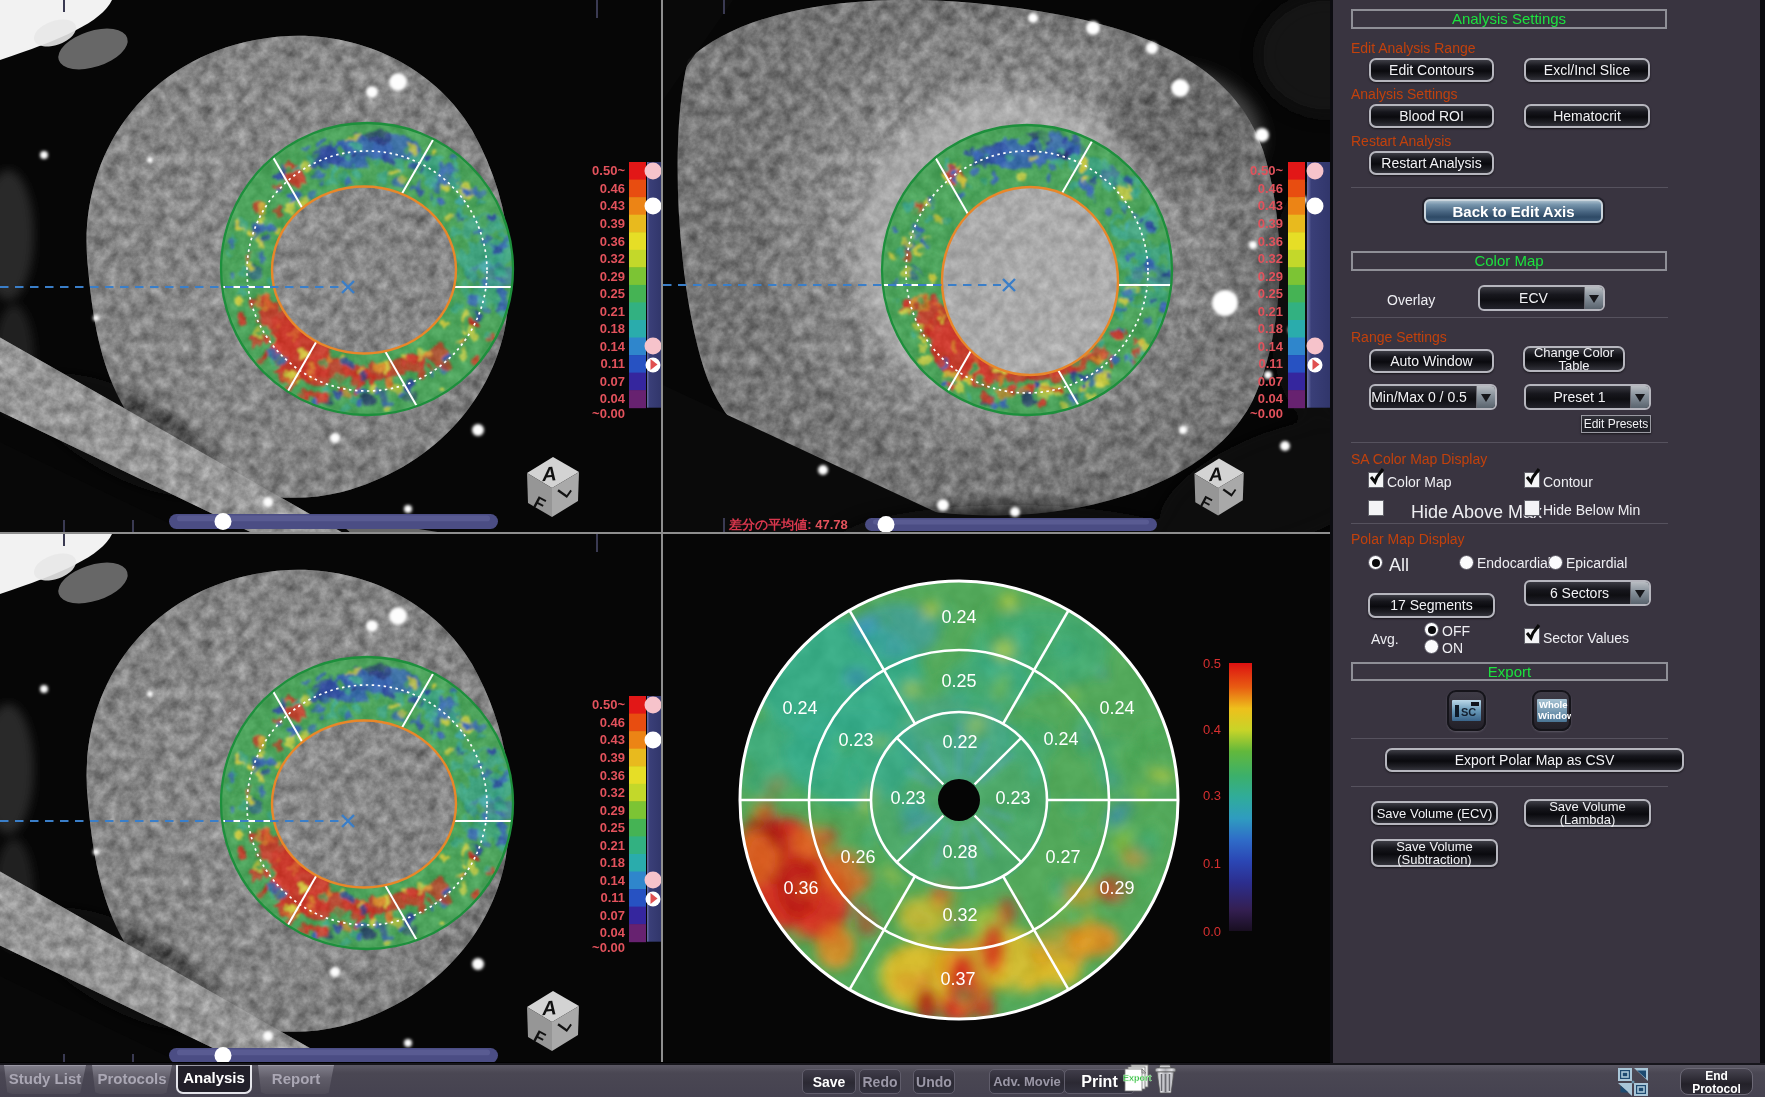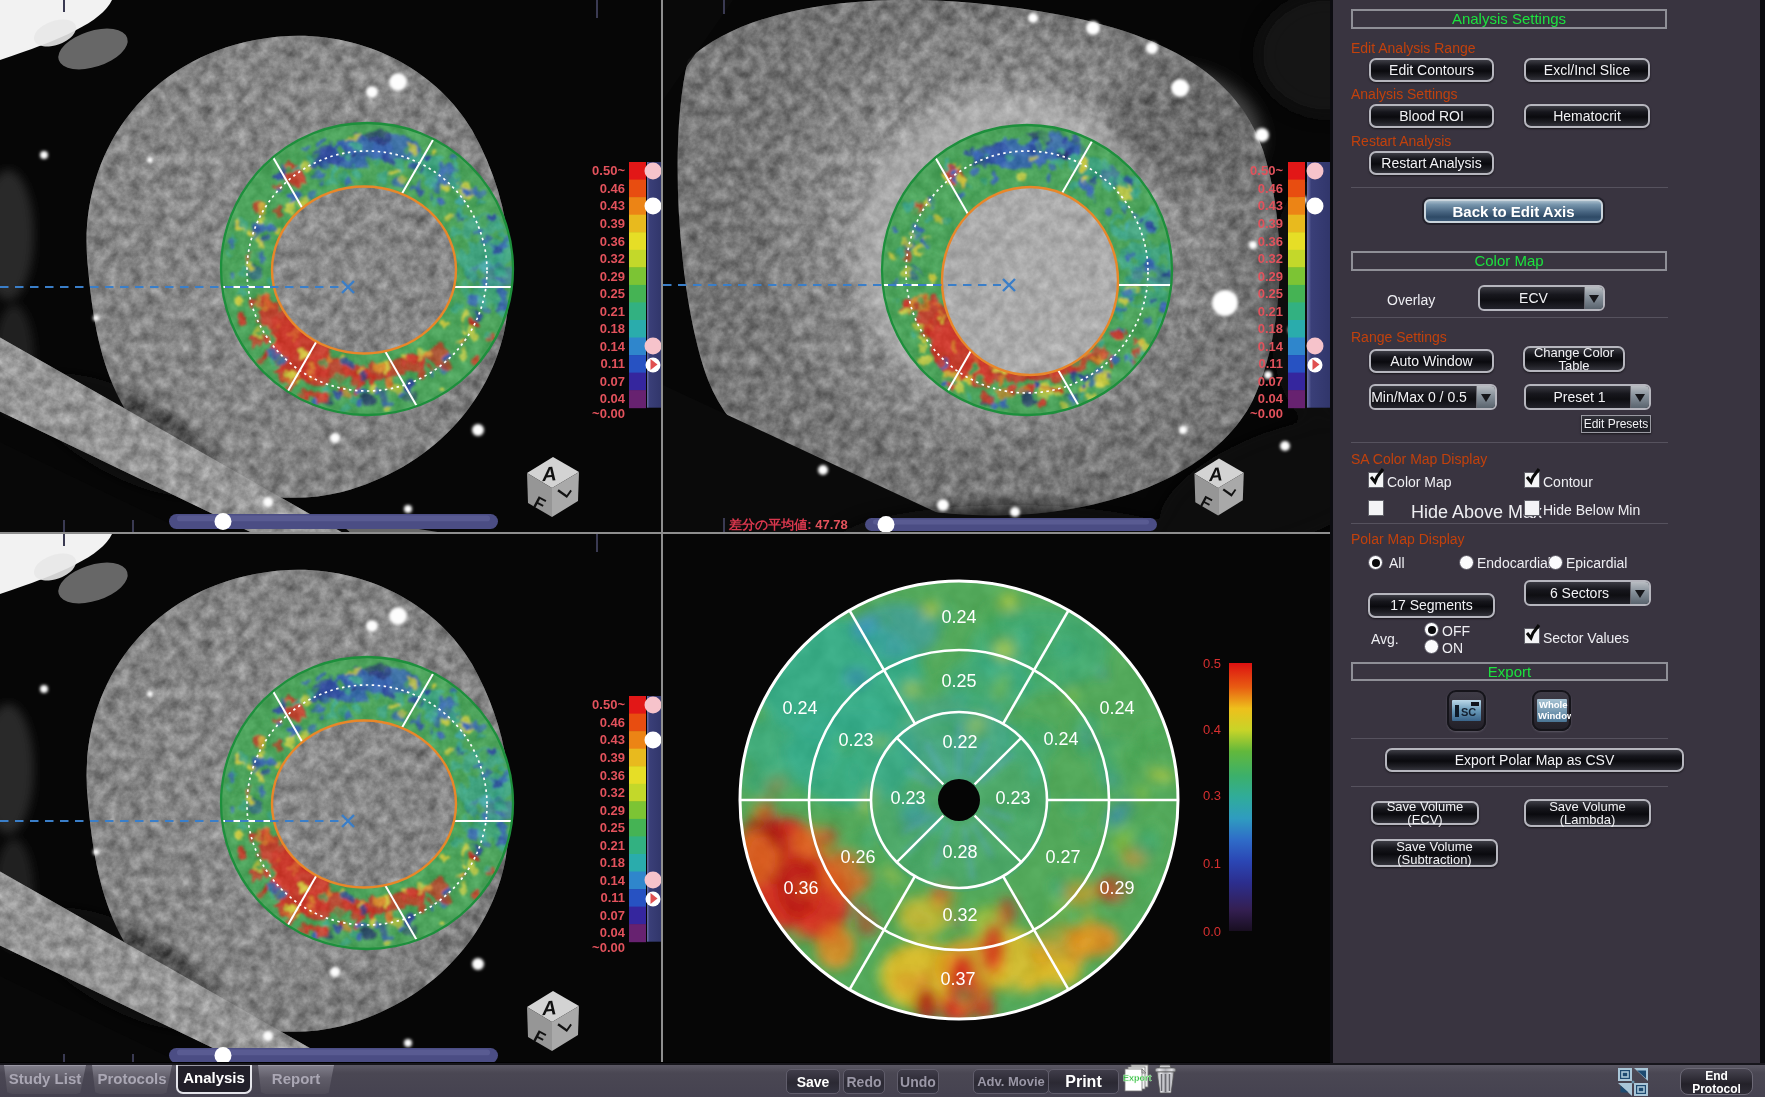--- a/index.html
+++ b/index.html
@@ -40,21 +40,21 @@
 .radio { position:absolute; width:15px; height:15px; border-radius:50%; background:#fbfbfd; border:1px solid #55525e; }
 .radio.on { background:#fbfbfd; }
 .radio.on:after { content:""; position:absolute; left:2.5px; top:2.5px; width:8px; height:8px; border-radius:50%; background:#0a0a0c; }
 
 #bbar { position:absolute; left:0; top:1063px; width:1765px; height:34px; background:linear-gradient(180deg,#5b5864 0%,#4a4753 25%,#454250 100%); border-top:2px solid #17161c; }
 .tab { position:absolute; top:1px; height:29px; color:#aaa7b4; font-size:15px; font-weight:bold; text-align:center; line-height:28px;
   background:linear-gradient(180deg,#82808c 0%,#605d69 45%,#4e4b57 100%); box-shadow:inset 0 1px 0 #9a98a4;
   clip-path:polygon(0 0, 100% 0, 93% 96%, 88% 100%, 10% 100%, 4% 94%); }
 .tab.active { background:#211f29; color:#ffffff; clip-path:none; border:2px solid #e4e4ea; border-top:none; border-radius:0 0 7px 7px; line-height:26px; }
 .bbtn { position:absolute; top:6px; height:25px; border:1px solid #605d6b; border-radius:5px; color:#9a97a6; font-size:14px; font-weight:bold; text-align:center; white-space:nowrap;
-  background:linear-gradient(180deg,#403d4a 0%,#2b2933 55%,#343340 100%); display:flex; align-items:center; justify-content:center; }
+  background:linear-gradient(180deg,#403d4a 0%,#2b2933 55%,#343340 100%); display:flex; align-items:center; justify-content:center;margin-left:16px; }
 .bbtn.lit { color:#ffffff; }
 </style>
 </head>
 <body>
 <div id="stage">
   <div class="vp" id="vtl"><svg width="661" height="532" viewBox="0 0 661 532">
 <defs>
 <filter id="noisef" x="-10%" y="-10%" width="120%" height="120%" color-interpolation-filters="sRGB">
 <feTurbulence type="fractalNoise" baseFrequency="0.09" numOctaves="3" seed="7" stitchTiles="stitch"></feTurbulence>
 <feColorMatrix type="saturate" values="0"></feColorMatrix>
@@ -1872,21 +1872,21 @@
       </svg>
     </div>
 <div class="wlbl" style="left:1543px;top:474px;font-size:14px;">Contour</div>
 <div class="cb" style="left:1368px;top:500px;"></div>
 <div class="wlbl" style="left:1387px;top:502px;font-size:18px;margin-left:24px;">Hide Above Max</div>
 <div class="cb" style="left:1524px;top:500px;"></div>
 <div class="wlbl" style="left:1543px;top:502px;font-size:14px;">Hide Below Min</div>
 <div class="divider" style="left:1351px;top:523px;width:317px;"></div>
 <div class="olbl" style="left:1351px;top:531px;">Polar Map Display</div>
 <div class="radio on" style="left:1368px;top:555px;"></div>
-<div class="wlbl" style="left:1389px;top:555px;font-size:14px;">All</div>
+<div class="wlbl" style="left:1389px;top:555px;font-size:18px;">All</div>
 <div class="radio" style="left:1459px;top:555px;"></div>
 <div class="wlbl" style="left:1477px;top:555px;font-size:14px;">Endocardial</div>
 <div class="radio" style="left:1548px;top:555px;"></div>
 <div class="wlbl" style="left:1566px;top:555px;font-size:14px;">Epicardial</div>
 <div class="btn" style="left:1368px;top:581px;width:127px;height:25px;font-size:14px;margin-top:12px;">17 Segments</div>
 <div class="dd" style="left:1524px;top:580px;width:127px;height:26px;padding-right:16px;font-size:14px;">6 Sectors<div class="arr"></div></div>
 <div class="wlbl" style="left:1371px;top:631px;font-size:14px;">Avg.</div>
 <div class="radio on" style="left:1424px;top:622px;"></div>
 <div class="wlbl" style="left:1442px;top:623px;font-size:14px;">OFF</div>
 <div class="radio" style="left:1424px;top:639px;"></div>
@@ -1920,21 +1920,21 @@
             <stop offset="0" stop-color="#a8c4d4"></stop>
             <stop offset="1" stop-color="#4a7494"></stop>
           </linearGradient>
         </defs>
         <text x="7" y="18" font-family="Liberation Sans" font-size="9.5" font-weight="bold" fill="#fff">Whole</text>
         <text x="6" y="29" font-family="Liberation Sans" font-size="9.5" font-weight="bold" fill="#fff">Window</text>
       </svg></div>
 <div class="divider" style="left:1351px;top:738px;width:317px;"></div>
 <div class="btn" style="left:1385px;top:748px;width:299px;height:24px;font-size:14px;">Export Polar Map as CSV</div>
 <div class="divider" style="left:1351px;top:786px;width:317px;"></div>
-<div class="btn" style="left:1371px;top:801px;width:108px;height:24px;font-size:13px;">Save Volume (ECV)</div>
+<div class="btn" style="left:1371px;top:801px;width:127px;height:24px;font-size:13px;">Save Volume (ECV)</div>
 <div class="btn" style="left:1524px;top:799px;width:127px;height:28px;font-size:13px;">Save Volume<br>(Lambda)</div>
 <div class="btn" style="left:1371px;top:839px;width:127px;height:28px;font-size:13px;">Save Volume<br>(Subtraction)</div>
   <div id="bbar"></div>
   <div class="tab" style="left:4px;top:1065px;width:82px;">Study List</div>
 <div class="tab" style="left:92px;top:1065px;width:80px;">Protocols</div>
 <div class="tab active" style="left:176px;top:1065px;width:76px;">Analysis</div>
 <div class="tab" style="left:258px;top:1065px;width:76px;">Report</div>
 <div class="bbtn lit" style="left:786px;top:1069px;width:54px;font-size:14px;">Save</div>
 <div class="bbtn" style="left:843px;top:1069px;width:42px;font-size:14px;">Redo</div>
 <div class="bbtn" style="left:897px;top:1069px;width:42px;font-size:14px;">Undo</div>

